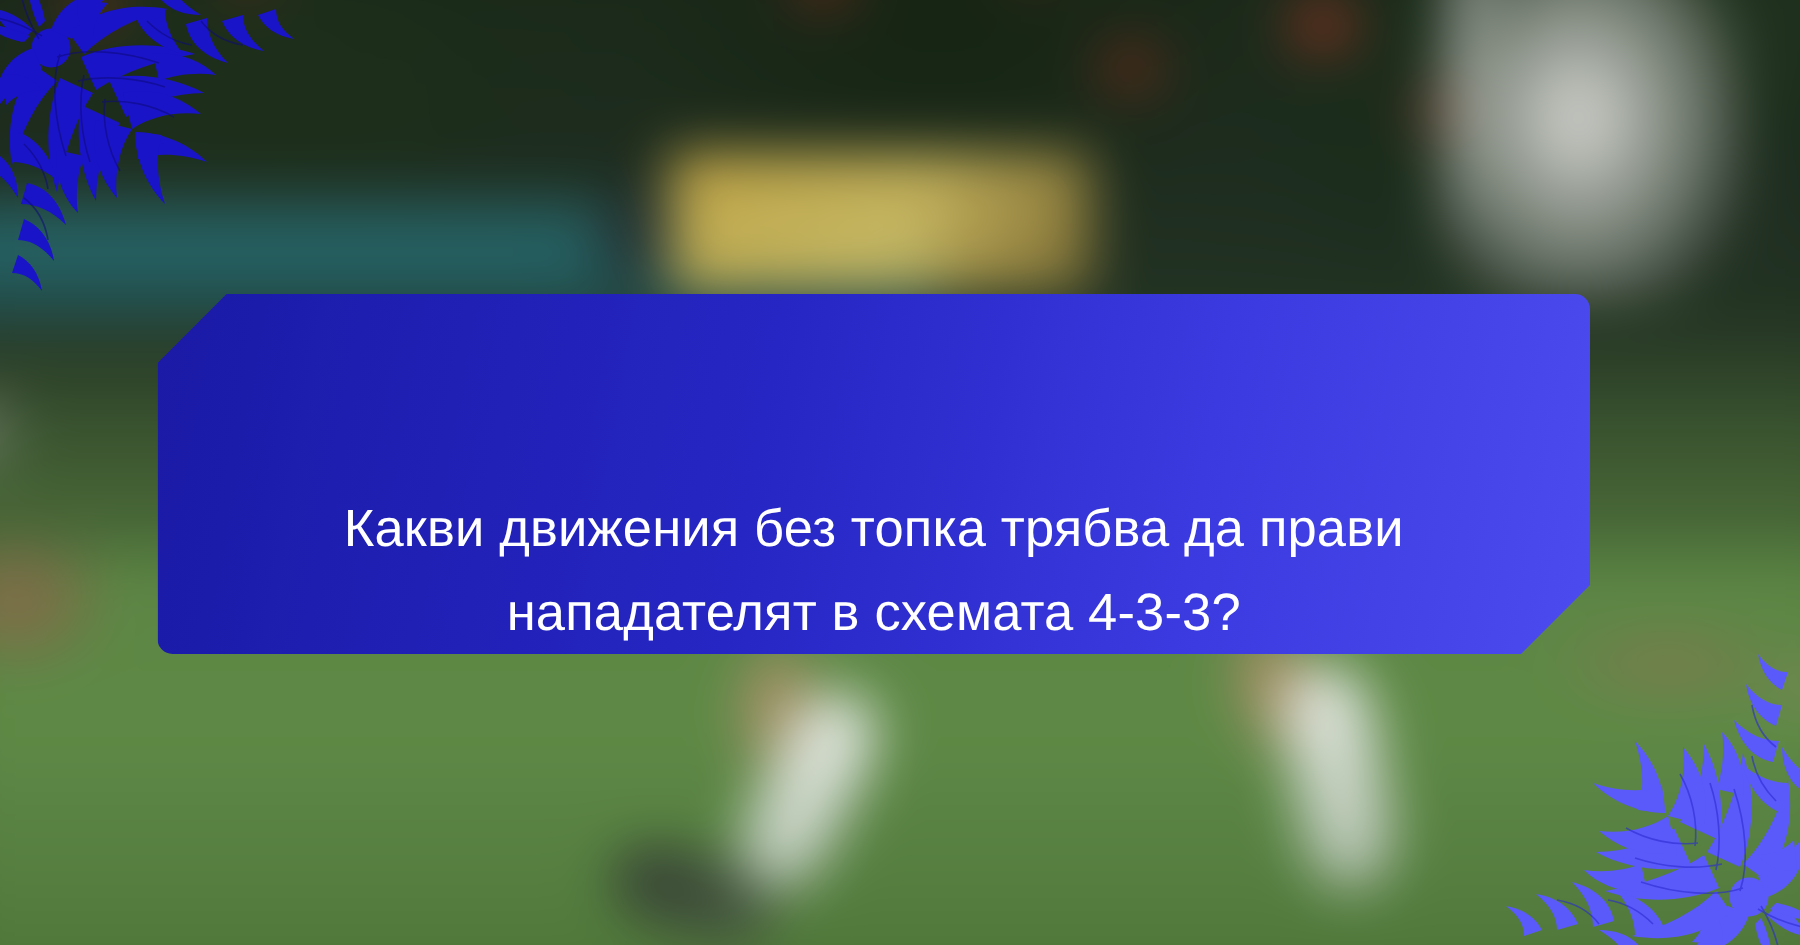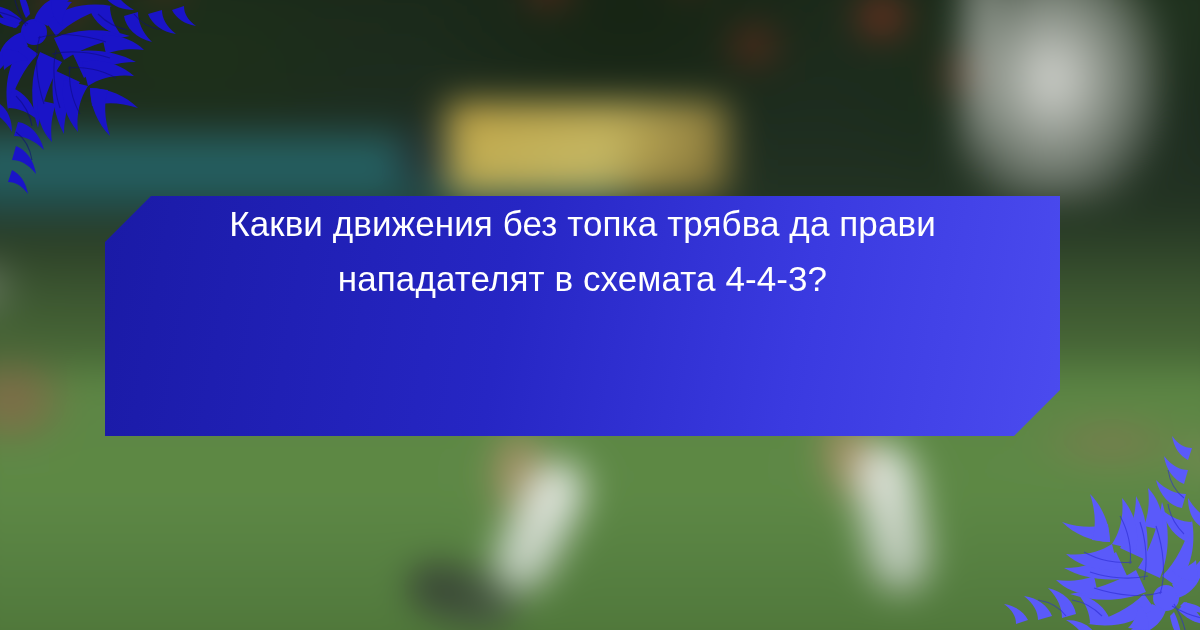--- a/index.html
+++ b/index.html
@@ -145,22 +145,23 @@
     background: linear-gradient(100deg, #1a1aa6 0%, #2626c4 42%, #3a3ae0 72%, #4b4bef 100%);
     clip-path: polygon(
       46px 0,
       100% 0,
       100% calc(100% - 46px),
       calc(100% - 46px) 100%,
       0 100%,
       0 46px
     );
     display: flex;
-    align-items: flex-start;
+    align-items: flex-end;
     justify-content: center;
+    border-radius: 10px;
   }
   #banner-text {
     color: #ffffff;
     font-size: 35px;
     line-height: 1.58;
     text-align: center;
     font-weight: 400;
     letter-spacing: .1px;
     padding: 0 60px;
     max-width: 800px;
@@ -194,21 +195,21 @@
     <div class="bg-thigh-r"></div>
     <div class="bg-sock-l"></div>
     <div class="bg-sock-r"></div>
     <div class="bg-boot"></div>
     <div class="bg-smudge"></div>
   </div>
 
   <div id="banner">
     <div id="banner-text">
       <span>Какви движения без топка трябва да прави</span><br>
-      <span>нападателят в схемата 4-4-3?</span>
+      <span>нападателят в схемата 4-3-3?</span>
     </div>
   </div>
 
   <svg class="ornament" id="ornament-tl" viewBox="0 0 210 210">
     <g fill="#1a14c8">
       <circle cx="40" cy="40" r="13"></circle>
       <path d="M40 28 C 46 10, 62 2, 82 2 C 70 12, 60 22, 54 34 Z"></path>
       <path d="M52 30 C 70 14, 94 10, 118 14 C 96 20, 76 30, 62 44 Z"></path>
       <path d="M60 46 C 84 36, 112 36, 136 44 C 112 48, 88 56, 70 68 Z"></path>
       <path d="M78 60 C 100 56, 124 60, 142 70 C 122 70, 104 76, 90 86 Z"></path>

